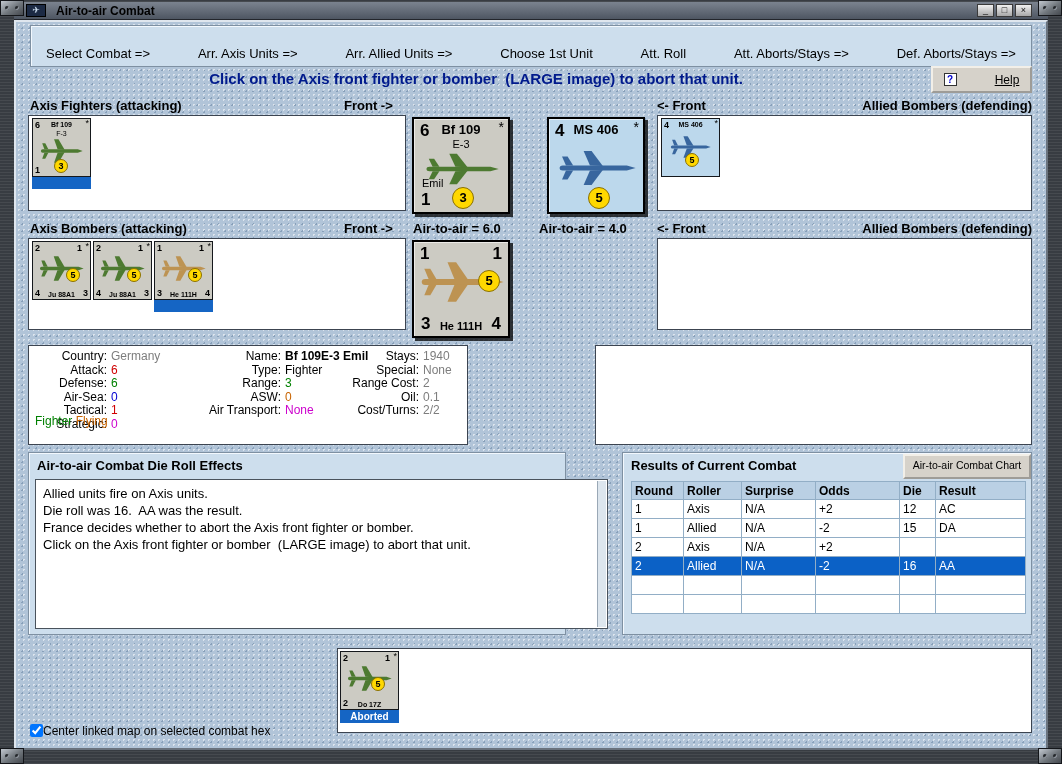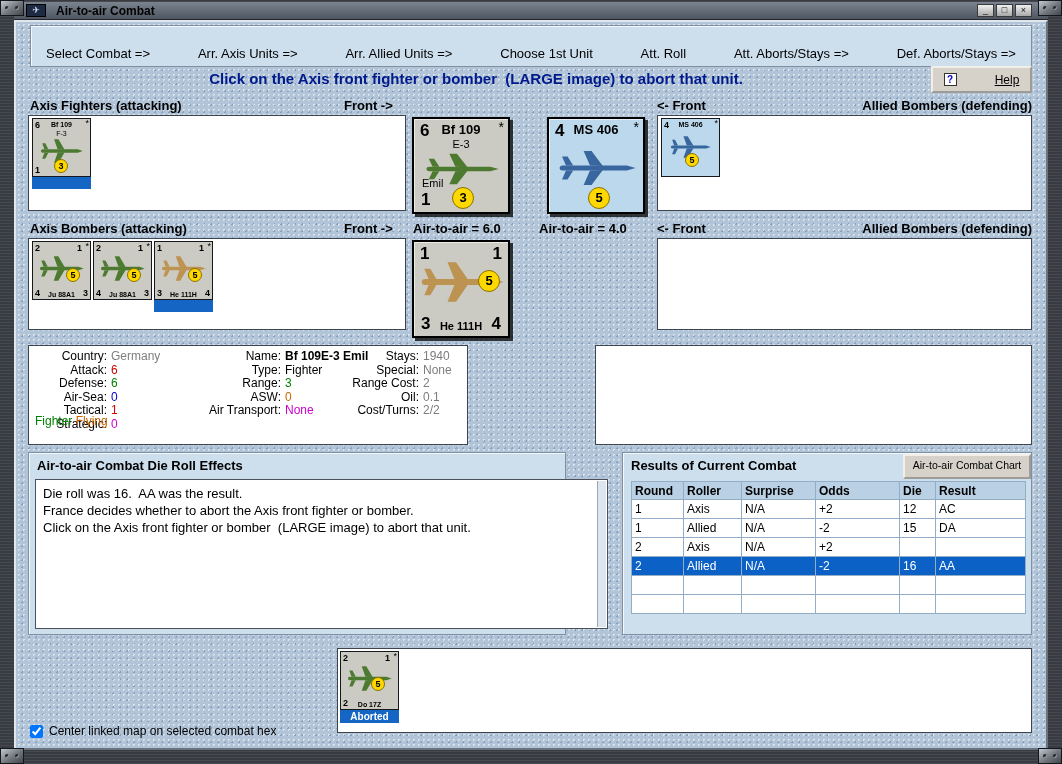--- a/index.html
+++ b/index.html
@@ -106,21 +106,21 @@
   
   .chart-btn { position:absolute; left:280px; top:1px; width:128px; height:25px; background:#d6d2ca;
     border:2px outset #f2efe8; font-size:10.5px; text-align:center; line-height:19px; cursor:default; }
   .results-table { position:absolute; left:8px; top:28px; border-collapse:collapse; background:#fff;
     border:1px solid #39434f; table-layout:fixed; }
   .results-table th, .results-table td { border:1px solid #92aec6; font-size:12px; padding:1px 3px;
     text-align:left; height:19px; overflow:hidden; }
   .results-table th { background:#bad0e4; font-weight:bold; height:18px; }
   .results-table tr.sel td { background:#0b61c6; color:#fff; }
 
-  .footer-check { position:absolute; left:30px; top:724px; display:flex; align-items:center; gap:6px;
+  .footer-check { position:absolute; left:30px; top:724px; display:flex; align-items:flex-start; 
     font-size:12px; z-index:6; }
   .footer-check input { width:13px; height:13px; }
 </style>
 </head>
 <body>
 
 <div class="screen">
 
   <svg width="0" height="0" style="position:absolute">
     <defs>
@@ -360,20 +360,21 @@
       <span class="v-green">Fighter</span>
       <span class="v-orange">Flying</span>
     </div>
   </div>
 
   <div class="box-white" style="left:595px;top:345px;width:437px;height:100px"></div>
 
   <div class="panel-blue" style="left:28px;top:452px;width:538px;height:183px">
     <div class="panel-title">Air-to-air Combat Die Roll Effects</div>
     <div class="die-text">
+      <div class="die-line">Allied units fire on Axis units.</div>
       <div class="die-line">Die roll was 16.  AA was the result.</div>
       <div class="die-line">France decides whether to abort the Axis front fighter or bomber.</div>
       <div class="die-line">Click on the Axis front fighter or bomber  (LARGE image) to abort that unit.</div>
       <div class="scroll-track"></div>
     </div>
   </div>
 
   <div class="panel-blue" style="left:622px;top:452px;width:410px;height:183px">
     <div class="panel-title">Results of Current Combat</div>
     <div class="chart-btn">Air-to-air Combat Chart</div>

